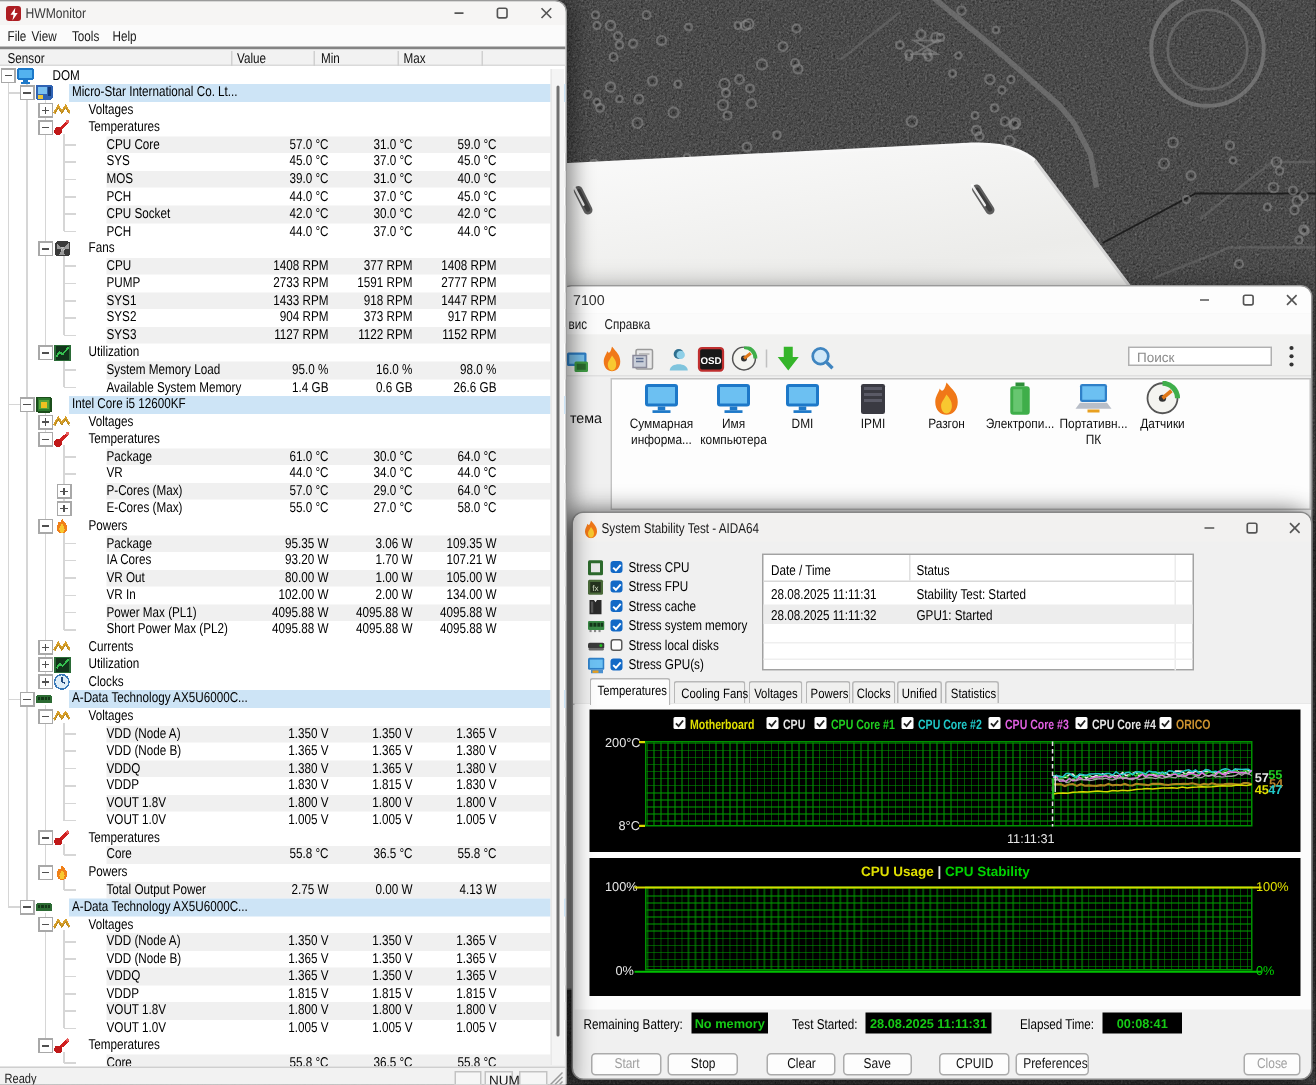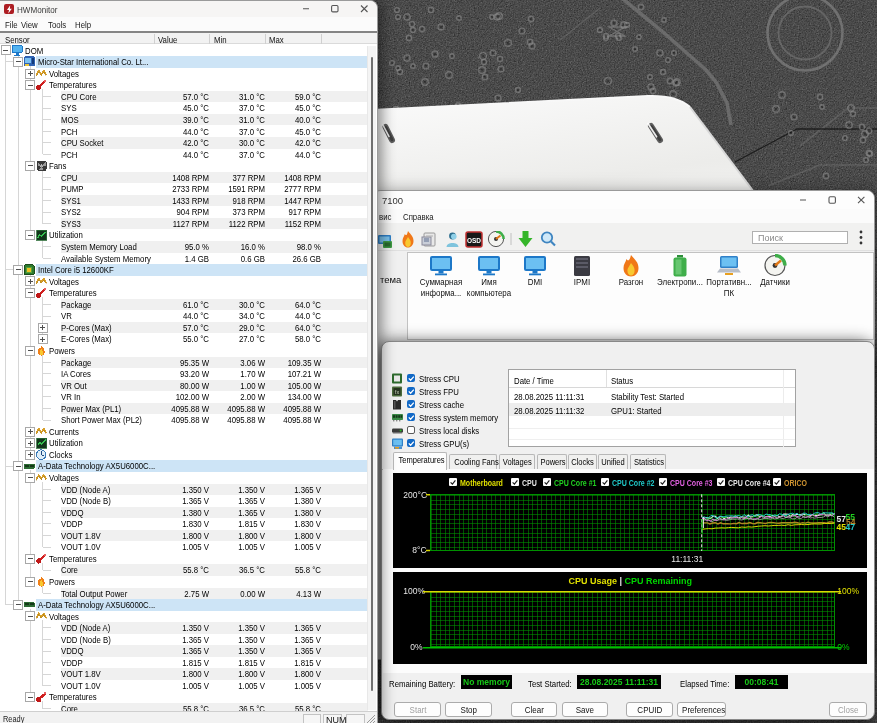--- a/index.html
+++ b/index.html
@@ -14,21 +14,21 @@
 #hwm .appico { position:absolute; left:3.7px; top:2.7px; width:10.8px; height:10.8px; background:#ad1d22; border-radius:2px; }
 #hwm .appico svg { position:absolute; left:0; top:0; }
 #hwm .menu { position:absolute; left:0; top:16px; width:100%; height:14px; background:#fbfbfb;
   font-size:9.5px; color:#1a1a1a; }
 #hwm .menu span { position:absolute; top:1.5px; transform:scaleX(.82); transform-origin:0 50%; }
 #hwm .mline { position:absolute; left:0; top:30.4px; width:100%; height:1.7px; background:#848484; }
 #hwm .hdr { position:absolute; left:0; top:32.1px; width:100%; height:11.4px; background:#f2f2f2;
   border-bottom:1px solid #dadada; font-size:9.5px; color:#101010; }
 #hwm .hdr span { position:absolute; top:0.8px; transform:scaleX(.82); transform-origin:0 50%; }
 #hwm .hdr i { position:absolute; top:1px; height:10px; width:1px; background:#d0d0d0; }
-#hwm .tree { position:absolute; left:0; top:0; width:378px; height:710px; overflow:hidden; }
+#hwm .tree { position:absolute; left:10px; top:0; width:378px; height:710px; overflow:hidden; }
 .st { position:absolute; height:11.55px; }
 .st.g { left:60.5px; width:307.5px; background:#f0f0f0; }
 .st.b { left:36px; width:332px; background:#cde4f6; }
 .tl { position:absolute; font-size:9.5px; color:#000; line-height:11.55px; white-space:pre; transform:scaleX(.82); transform-origin:0 50%; }
 .tv { position:absolute; font-size:9.5px; color:#000; line-height:11.55px; width:78px; text-align:right; transform:scaleX(.82); transform-origin:100% 50%; }
 .c1 { left:131px; } .c2 { left:187px; } .c3 { left:243px; }
 #hwm .sb { position:absolute; right:1px; top:44.5px; width:9.5px; height:664px; background:#f4f4f4; border-left:1px solid #e8e8e8; }
 #hwm .sb .th { position:absolute; left:3.4px; top:11px; width:2.2px; height:634px; background:#707070; border-radius:2px; }
 #hwm .status { position:absolute; left:0; top:710px; width:100%; height:13px; background:#f2f2f2; border-top:1px solid #cfcfcf; font-size:9px; color:#222; }
 #hwm .status .pane { position:absolute; top:1.5px; height:10.5px; border:1px solid #c3c3c3; background:#f6f6f6; }
@@ -451,20 +451,32 @@
   <div class="lbl9" style="left:85px;top:86px;width:60px">Имя<br>компьютера</div>
   <div class="lbl9" style="left:131px;top:86px;width:60px">DMI</div>
   <div class="lbl9" style="left:178px;top:86px;width:60px">IPMI</div>
   <div class="lbl9" style="left:227px;top:86px;width:60px">Разгон</div>
   <div class="lbl9" style="left:275px;top:86px;width:62px">Электропи...</div>
   <div class="lbl9" style="left:324px;top:86px;width:62px">Портативн...<br>ПК</div>
   <div class="lbl9" style="left:371px;top:86px;width:60px">Датчики</div>
 </div>
 
 <div id="sst">
+  <div class="title">
+    <svg class="abs" style="left:5.5px;top:5px" width="12" height="12">
+        <path d="M6 0 C8.2 2.8 10 4 10 7.2 C10 10 8.2 11.8 6 11.8 C3.8 11.8 2 10 2 7.2 C2 5.1 3.2 4.1 3.6 2.2 C4.3 3.6 5.2 3.2 6 0Z" fill="#f07818"></path>
+        <path d="M6 4.3 C7.3 6 8 6.8 8 8.6 C8 10.4 7 11.4 6 11.4 C5 11.4 4 10.4 4 8.6 C4 7.2 5 6.4 6 4.3Z" fill="#f8c830"></path>
+      </svg>
+    <span class="cx" style="position:absolute;left:19px;top:5px">System Stability Test - AIDA64</span>
+    <svg class="abs" style="left:415px;top:4px" width="75" height="11">
+      <line x1="6" y1="6" x2="12.5" y2="6" stroke="#555" stroke-width="1.1"></line>
+      <rect x="34.5" y="2.8" width="6.4" height="6.4" fill="none" stroke="#555" stroke-width="1.1" rx="1.2"></rect>
+      <path d="M63 2.8 L69.4 9.2 M69.4 2.8 L63 9.2" stroke="#555" stroke-width="1.1"></path>
+    </svg>
+  </div>
   <svg class="abs" style="left:9.5px;top:30.8px" width="11" height="11">
       <rect x="0" y="0.5" width="10" height="10" rx="1" fill="#2d6a2d"></rect>
       <rect x="2" y="2.5" width="6" height="6" fill="#e8e8e8"></rect>
     </svg>
     <div class="cbx on" style="left:25px;top:32.1px">
       <svg width="8.5" height="8.5">
         <path d="M1.8 4.4 L3.6 6.2 L6.8 2.6" stroke="#fff" stroke-width="1.3" fill="none"></path>
       </svg>
     </div>
     <div class="chk" style="left:36.5px;top:31.0px">Stress CPU</div>
@@ -599,21 +611,21 @@
       <text x="443.5" y="48.5" fill="#e6e6e6">57</text>
       <text x="452.5" y="46.5" fill="#20d020">55</text>
       <text x="453" y="52" fill="#cc9230" opacity="0.9">54</text>
       <text x="443.5" y="56.5" fill="#e0e000">45</text>
       <text x="452.5" y="56.5" fill="#20c8c8">47</text>
       </g>
     </svg>
   </div>
 
   <div class="chart" style="top:229.5px;height:92.8px">
-    <div style="position:absolute;left:0;top:4px;width:100%;text-align:center;font-size:9px;font-weight:bold"><span class="cy">CPU Usage</span><span class="cw"> | </span><span class="cg">CPU Remaining</span></div>
+    <div style="position:absolute;left:0;top:4px;width:100%;text-align:center;font-size:9px;font-weight:bold"><span class="cy">CPU Usage</span><span class="cw"> | </span><span class="cg">CPU Stability</span></div>
     <div class="grid" style="left:36.7px;top:19.2px;width:404.8px;height:56.6px"></div>
     <div class="cw" style="position:absolute;left:10px;top:14.5px;font-size:8.5px">100%</div>
     <div class="cw" style="position:absolute;left:17px;top:70px;font-size:8.5px">0%</div>
     <div class="cy" style="position:absolute;left:444px;top:14.5px;font-size:8.5px">100%</div>
     <div class="cg" style="position:absolute;left:444px;top:70px;font-size:8.5px">0%</div>
     <svg class="abs" style="left:0;top:0" width="474" height="93">
       <line x1="30" y1="19.7" x2="448" y2="19.7" stroke="#d8d800" stroke-width="1.4"></line>
       <line x1="30" y1="75.8" x2="448" y2="75.8" stroke="#00c000" stroke-width="1.4"></line>
     </svg>
   </div>

